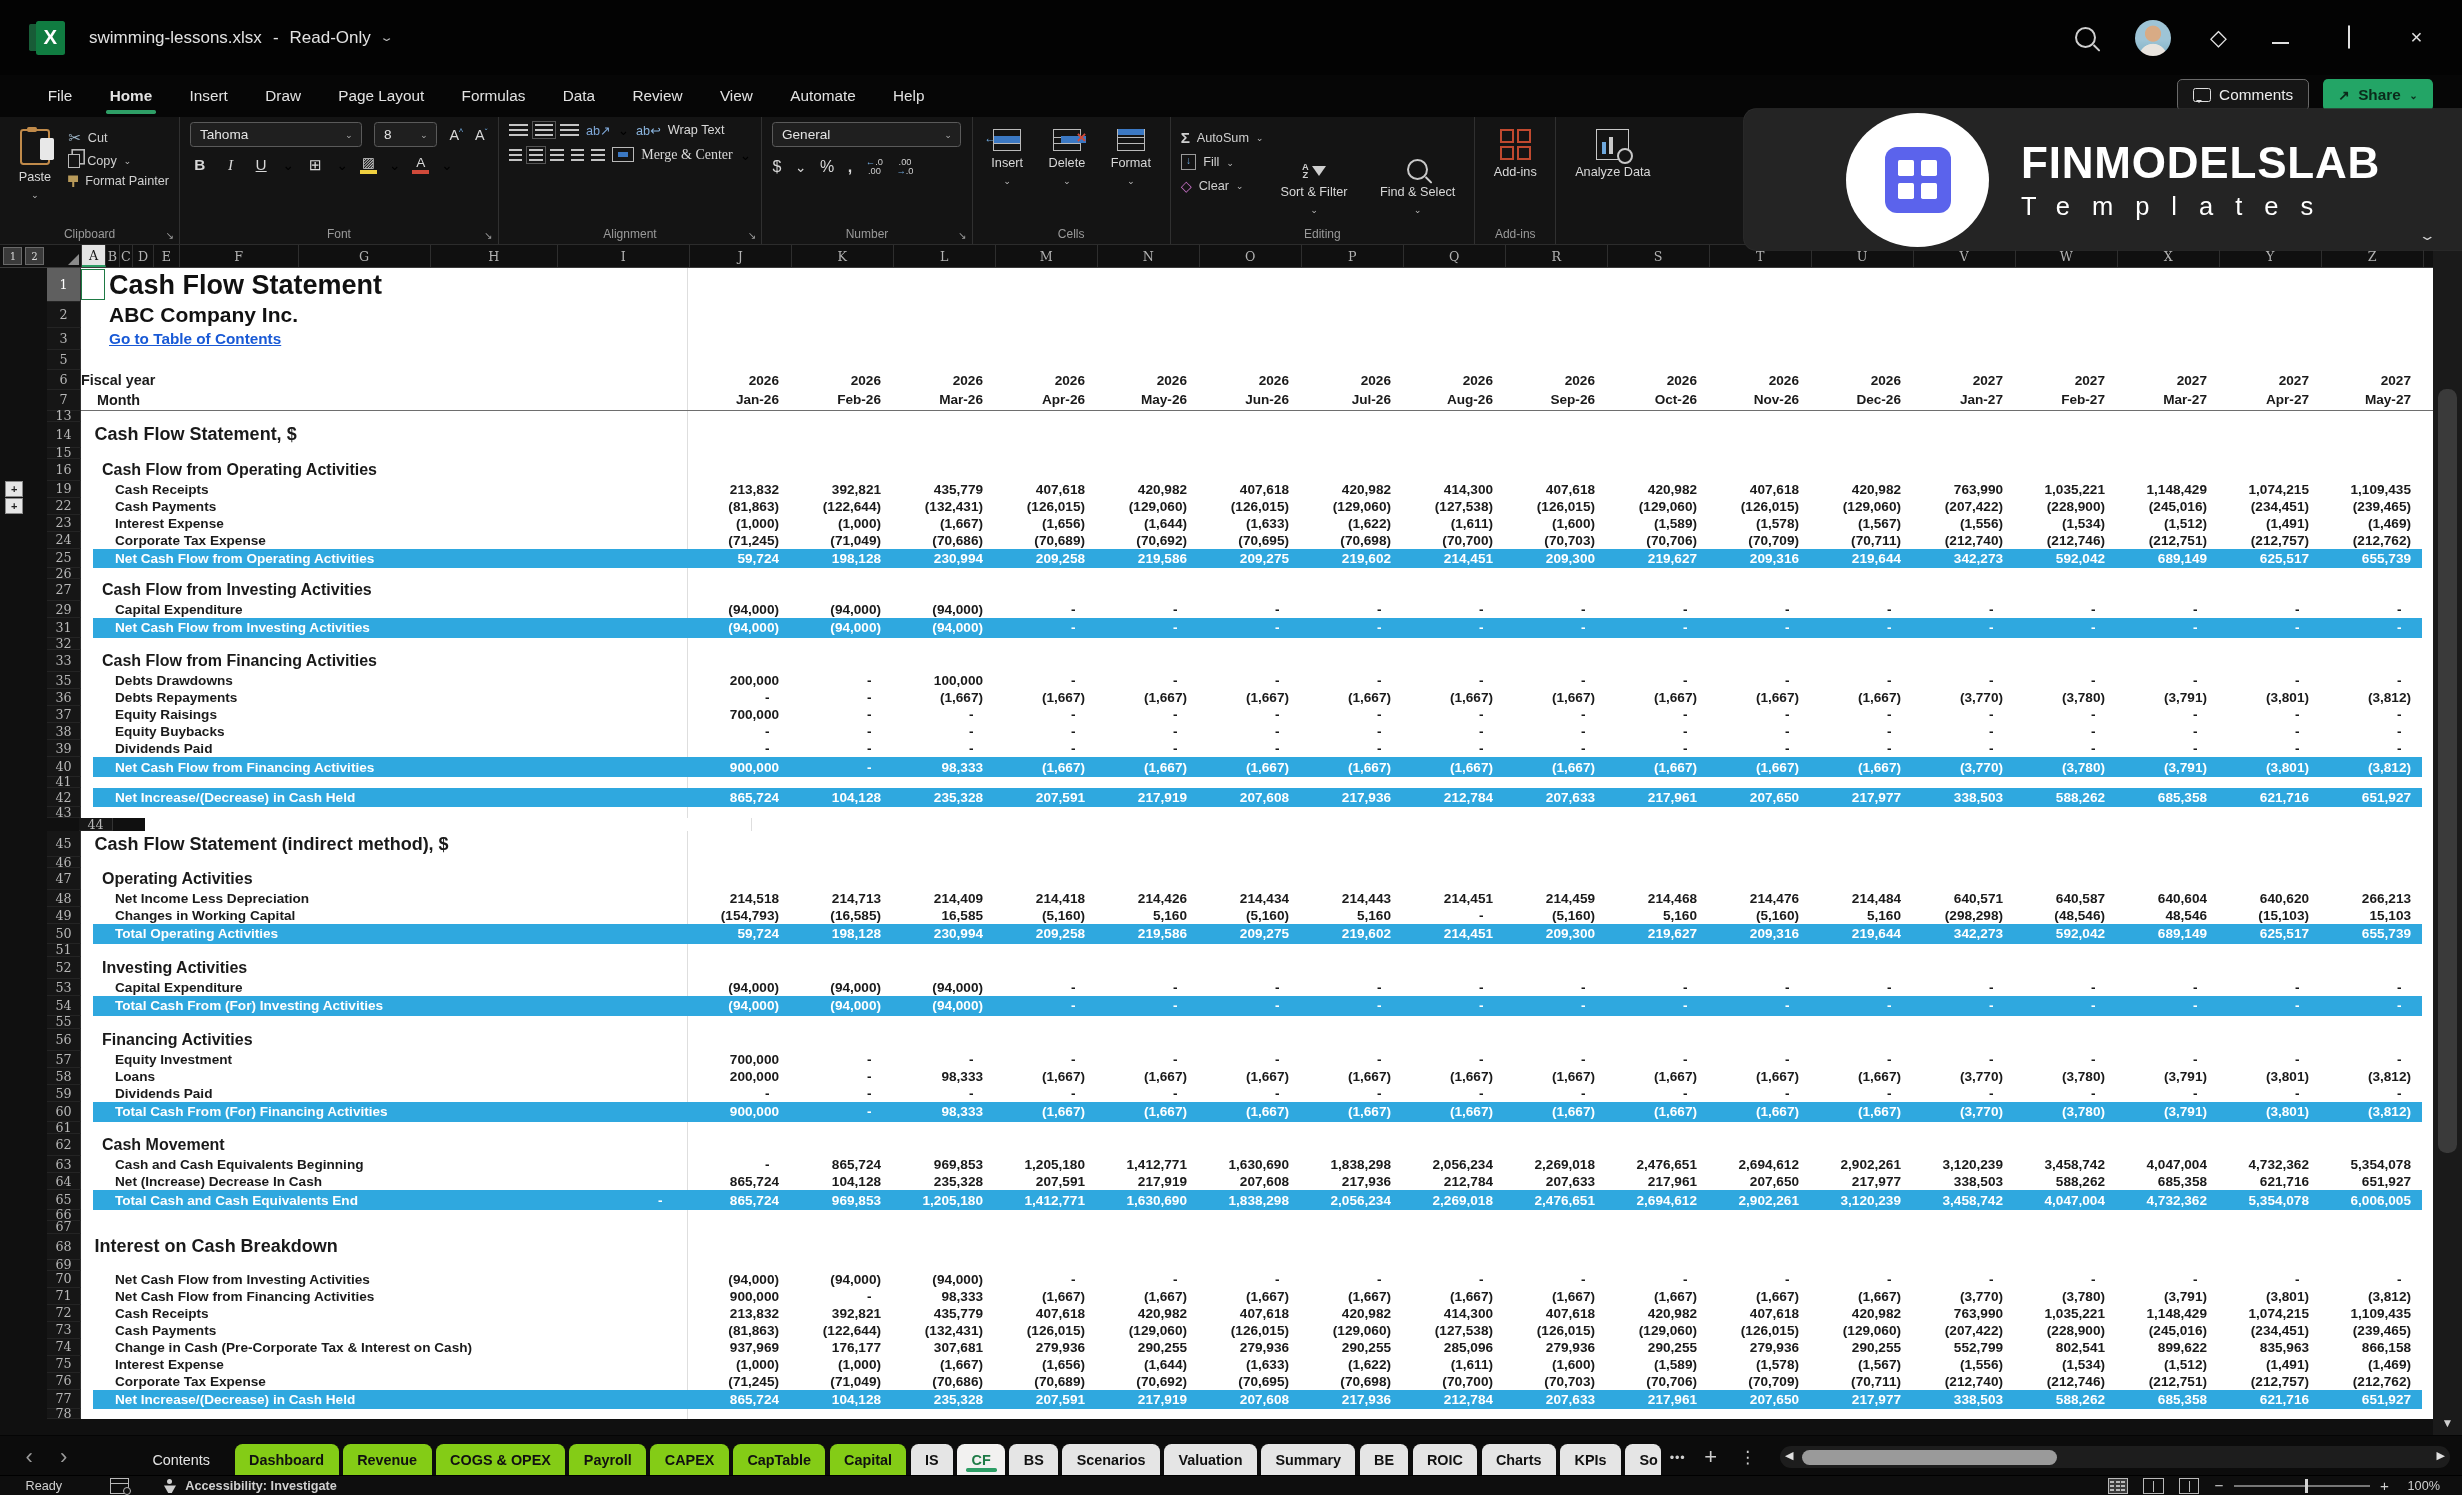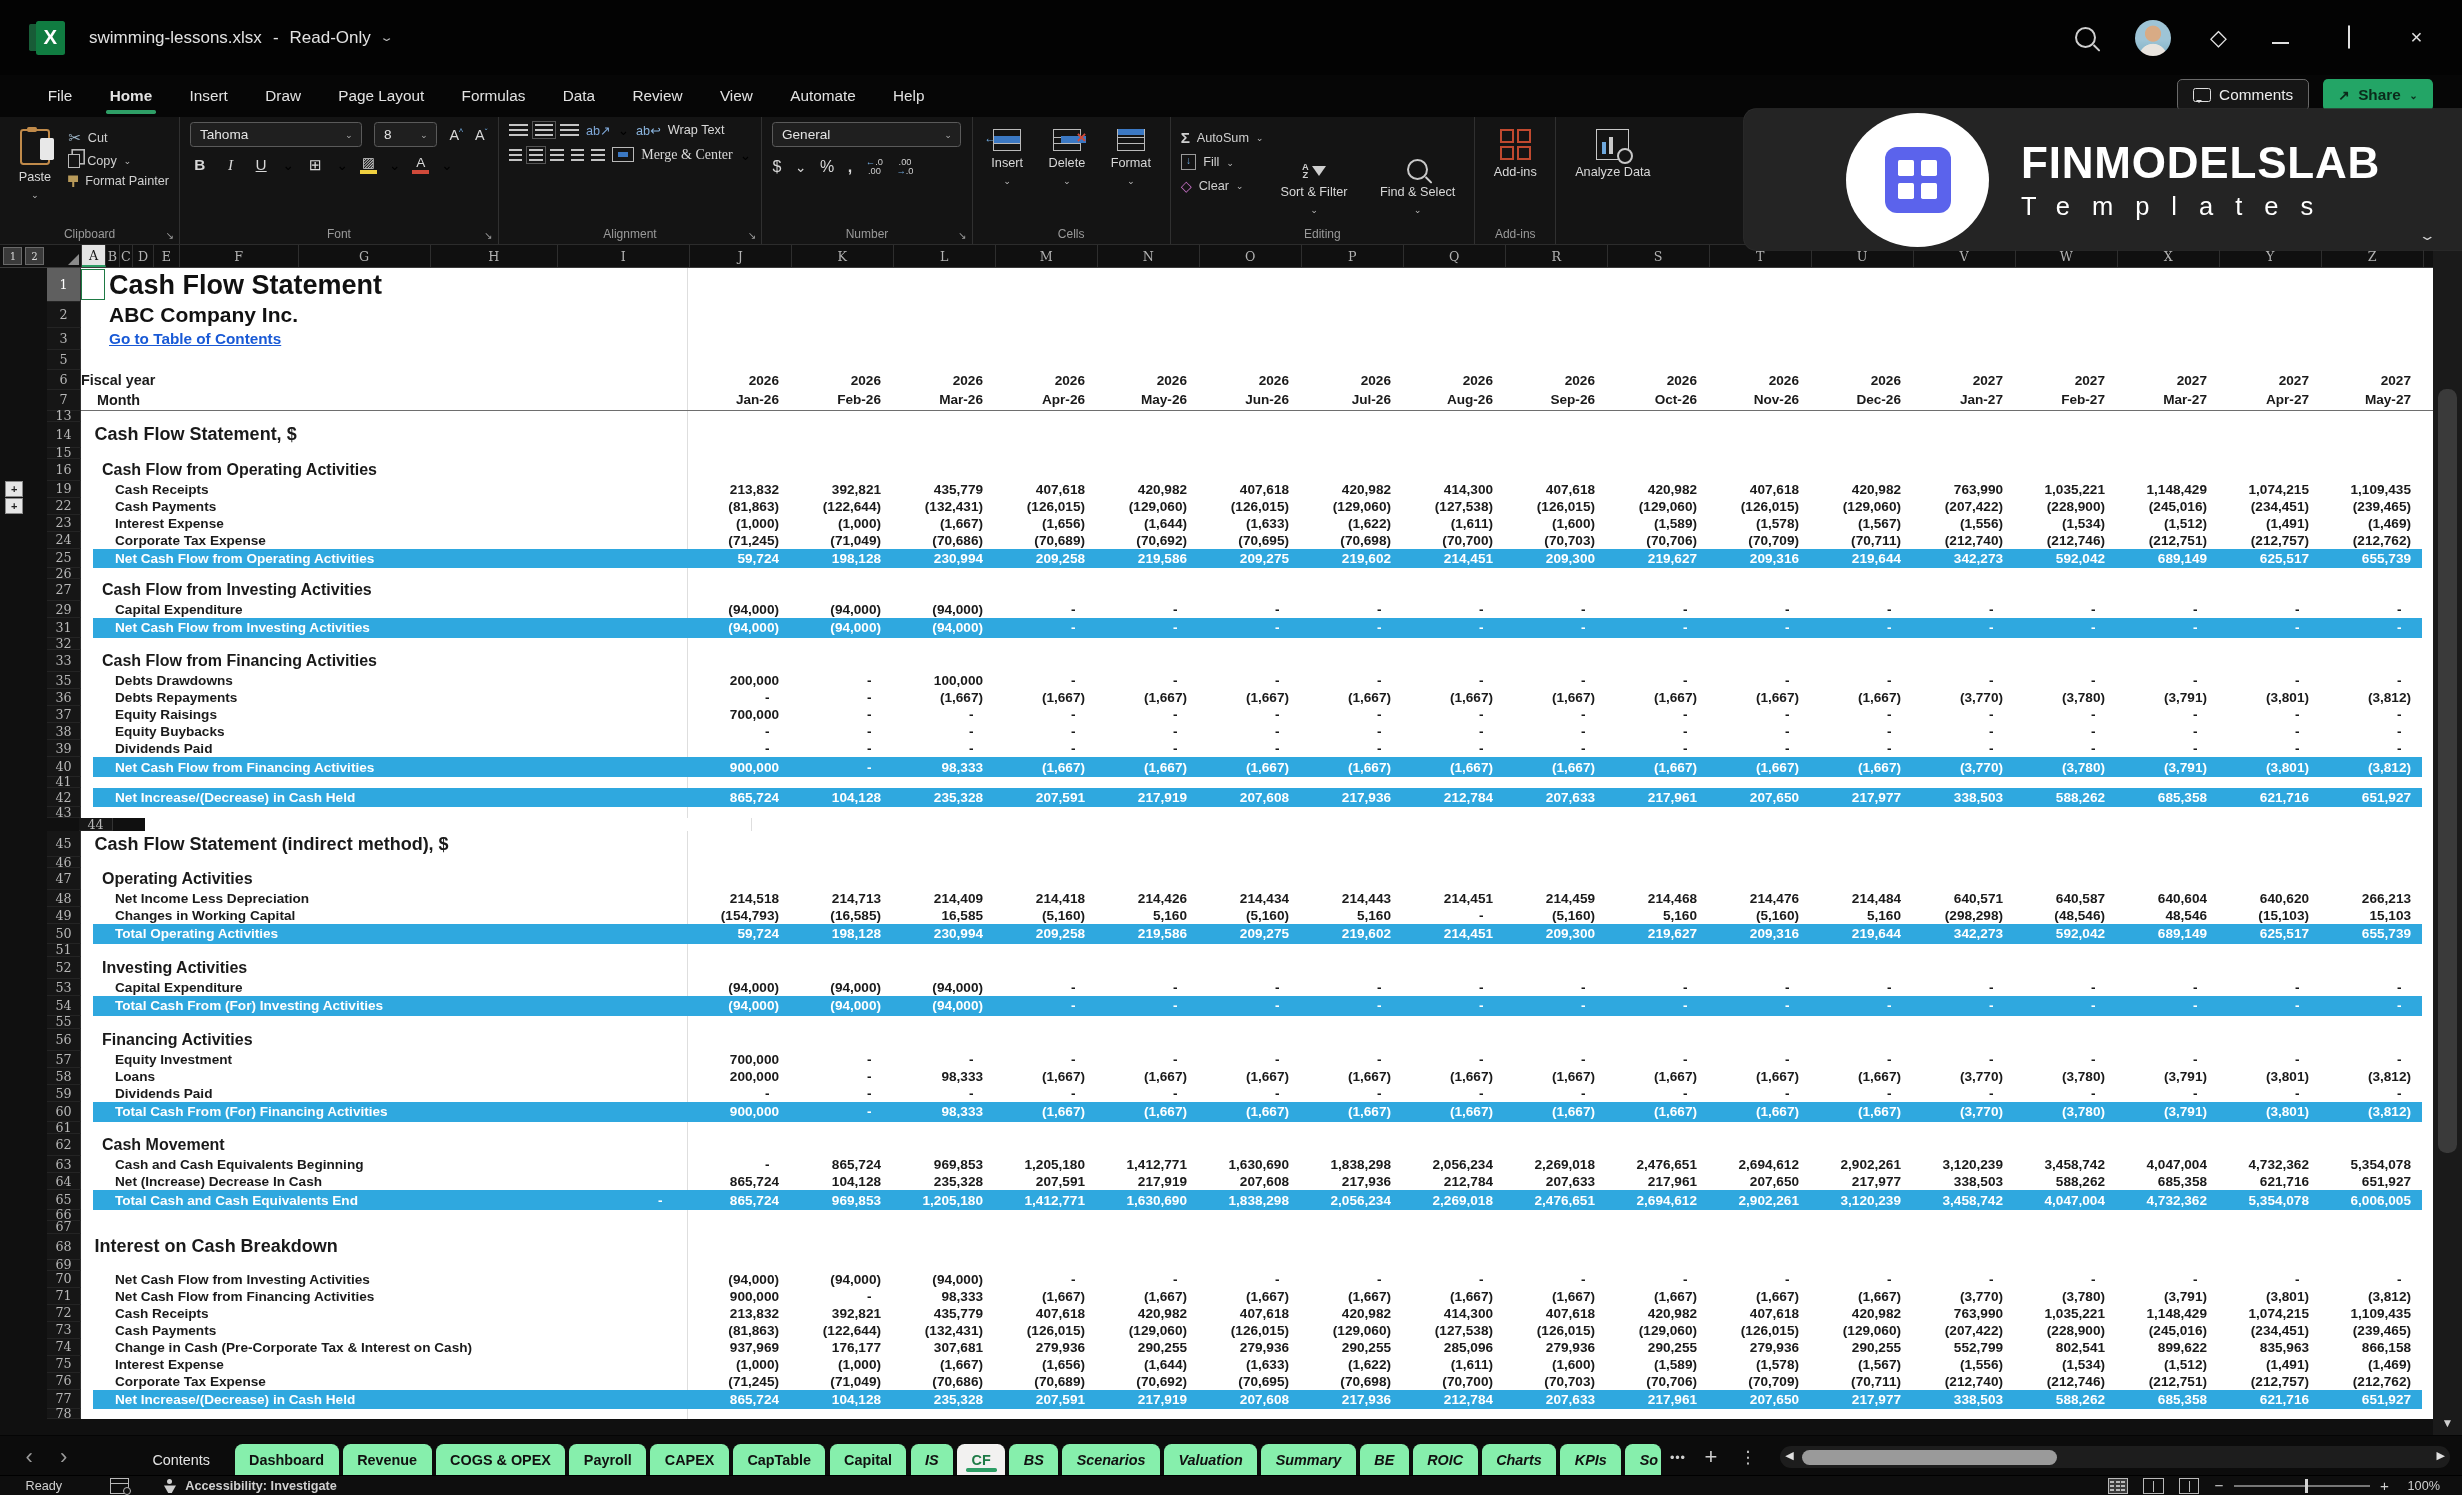--- a/index.html
+++ b/index.html
@@ -167,22 +167,22 @@
   .vdown{position:absolute;bottom:5.1px;left:0;width:29px;text-align:center;color:#cfcfcf;font-size:12px;}
 
   
   .sheetbar{position:absolute;left:0;right:0;top:1436px;height:39px;background:#0c0c0c;display:flex;align-items:flex-end;}
   .snav{color:#9a9a9a;font-size:22px;padding:0 13.6px 6.8px 13.6px;line-height:1;}
   .snav:first-child{margin-left:12px;}
   .stabs{display:flex;align-items:flex-end;gap:4.2px;margin-left:51px;overflow:hidden;max-width:1663px;flex-wrap:nowrap;}
   .stab{height:31px;display:flex;align-items:center;padding:0 14.4px;border-radius:7.6px 7.6px 0 0;
     font-size:14.4px;white-space:nowrap;color:#111;font-weight:600;box-sizing:border-box;margin-top:38px;}
   .stab.plain{background:none;color:#e4e4e4;font-weight:500;padding:0 20.4px;}
-  .stab.yellow{background:#86efac;}
-  .stab.blue{background:#86efac;font-style:italic;}
+  .stab.yellow{background:#84cc16;}
+  .stab.blue{background:#e5e5e5;}
   .stab.active{background:#f2f1f0;color:#1e7a46;position:relative;}
   .stab.active::after{content:"";position:absolute;left:8.5px;right:8.5px;bottom:3.4px;height:3.4px;background:#2e9e66;border-radius:1.7px;}
   .stab.partial{padding-right:3.4px;max-width:44px;overflow:hidden;}
   .smore{color:#cfcfcf;font-size:12.7px;padding:0 8.5px 10.2px 8.5px;letter-spacing:0.8px;}
   .sadd{color:#cfcfcf;font-size:22px;padding:0 10.2px 5.1px 10.2px;}
   .smenu{color:#cfcfcf;font-size:17px;padding:0 8.5px 6.8px 12px;}
   .hscroll{flex:1;height:22px;margin:0 12px 6.8px 15.3px;background:#1d1d1d;border-radius:11px;position:relative;}
   .hthumb{position:absolute;left:22px;top:3.4px;width:255px;height:15.3px;background:#9a9a9a;border-radius:7.6px;}
   .harr{position:absolute;top:2.5px;color:#e0e0e0;font-size:11px;}
   .harr.l{left:5.1px;}.harr.r{right:5.1px;}

